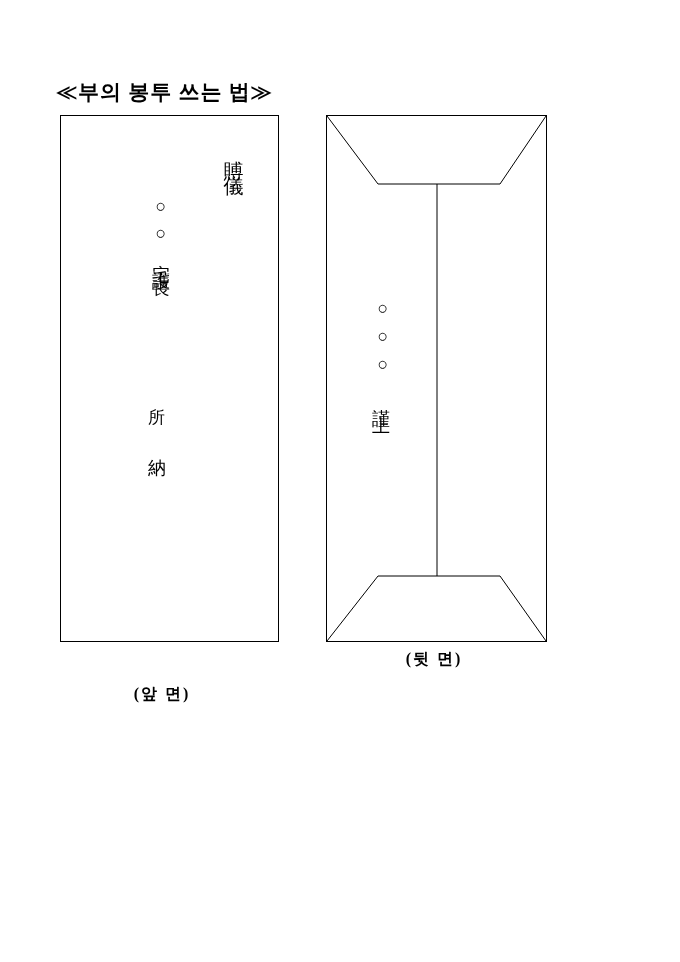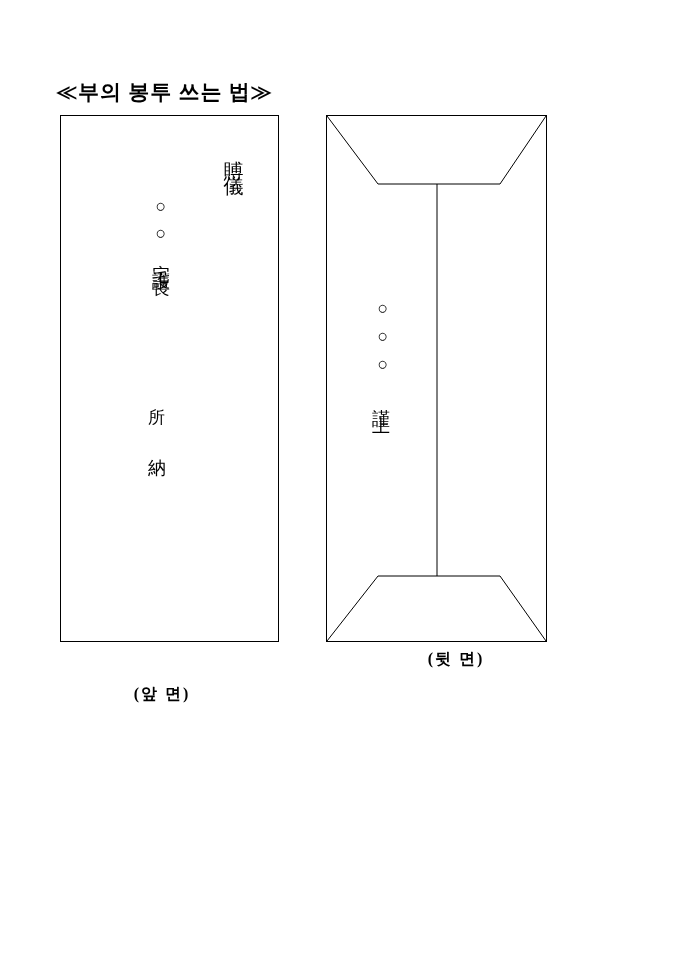--- a/index.html
+++ b/index.html
@@ -90,21 +90,21 @@
   .caption {
     position: absolute;
     top: 649px;
     transform: translateX(-50%);
     font-size: 16px;
     font-weight: bold;
     letter-spacing: 2px;
     white-space: nowrap;
   }
   .caption.front-caption { left: 162px; margin-top: 35px; }
-  .caption.back-caption  { left: 456px; }
+  .caption.back-caption  { left: 434px; }
 </style>
 </head>
 <body>
 
 <div class="page">
 
   <h1 class="doc-title">≪부의 봉투 쓰는 법≫</h1>
 
   <div class="envelope front">
     <div class="v-text heading-vertical">賻儀</div>

